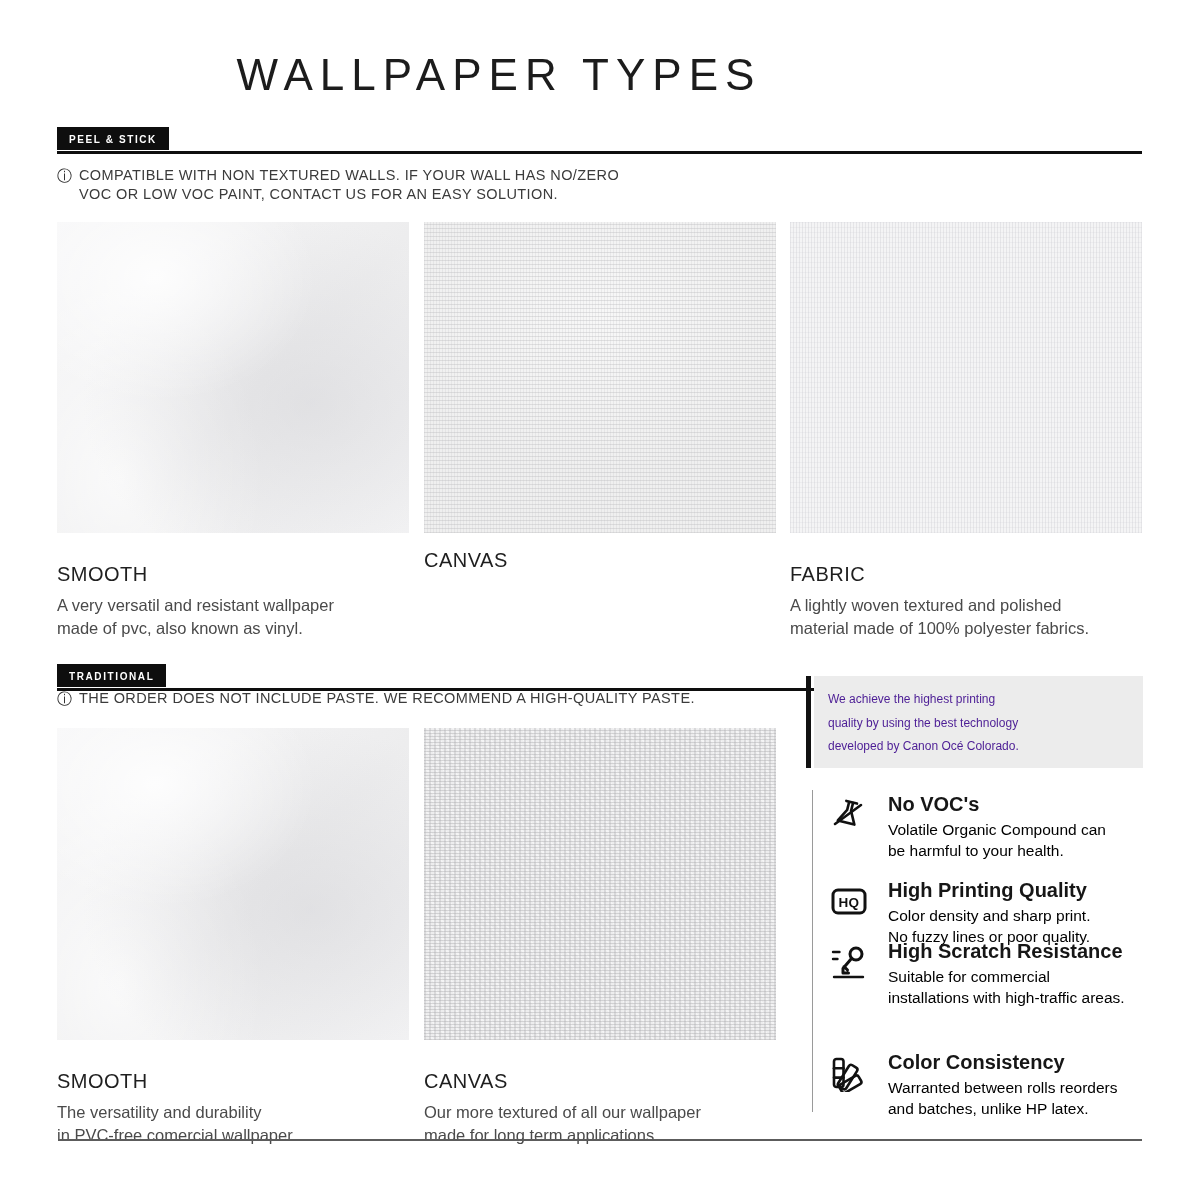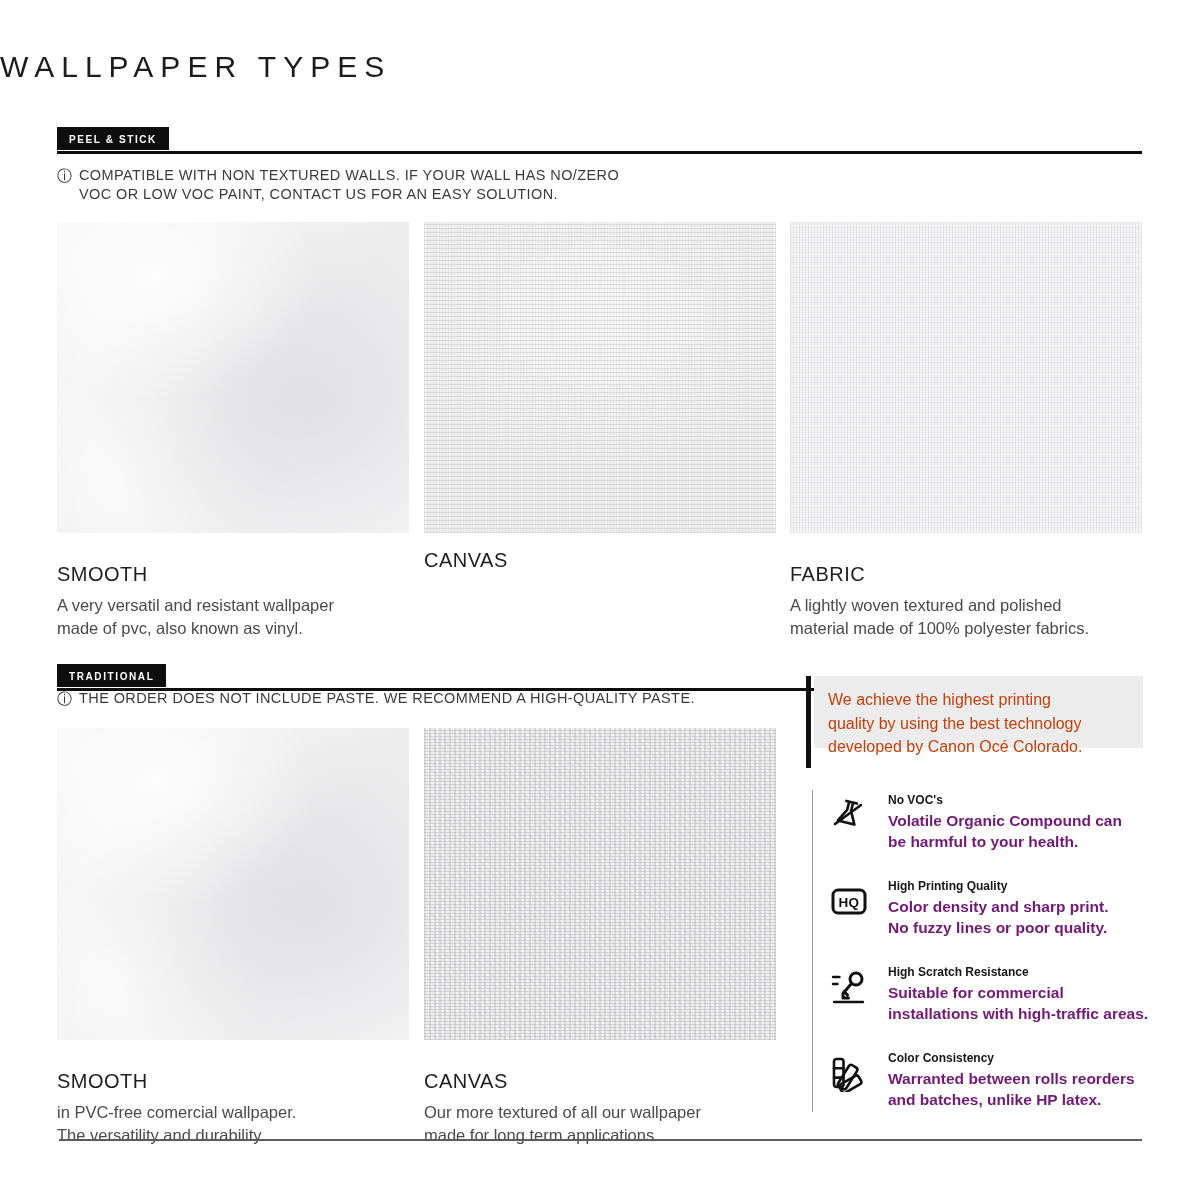--- a/index.html
+++ b/index.html
@@ -1,21 +1,21 @@
 <!DOCTYPE html>
 <html><head>
 <meta charset="utf-8">
 <style>
   html,body{margin:0;padding:0;background:#ffffff;}
   #page{position:relative;width:1200px;height:1200px;background:#ffffff;overflow:hidden;
         font-family:"Liberation Sans",sans-serif;color:#222;}
 
   
-  .page-title{position:absolute;left:0;top:50px;width:998px;
-    font-size:30px;letter-spacing:7px;color:#1c1c1c;font-weight:400;}
+  .page-title{position:absolute;left:0;top:50px;width:998px;text-align:center;
+    font-size:44px;letter-spacing:7px;color:#1c1c1c;font-weight:400;}
 
   
   .sec-header{position:absolute;left:57px;width:1085px;height:28px;}
   .sec-line{position:absolute;left:0;top:24px;width:100%;height:2.5px;background:#0e0e0e;}
   .sec-label{position:relative;z-index:2;display:inline-block;background:#0e0e0e;color:#ffffff;
     padding:7px 12px 5px 12px;font-size:10px;letter-spacing:1.6px;font-weight:700;}
 
   
   .note{position:absolute;left:57px;display:flex;align-items:flex-start;
     font-size:14.5px;letter-spacing:.4px;color:#3b3b3b;line-height:19px;}
@@ -40,31 +40,31 @@
     repeating-linear-gradient(0deg, rgba(208,208,214,.22) 0 1px, transparent 1px 5px);}
   .tex-canvas-rough{background-color:#ededee;background-image:
     repeating-linear-gradient(0deg, rgba(168,168,171,.4) 0 1px, transparent 1px 3px),
     repeating-linear-gradient(90deg, rgba(178,178,181,.35) 0 2px, transparent 2px 5px),
     repeating-linear-gradient(45deg, rgba(255,255,255,.4) 0 2px, transparent 2px 6px);}
   .card-title{margin-top:30px;font-size:20px;letter-spacing:.5px;color:#1f1f1f;font-weight:500;}
   .card-desc{margin-top:8px;font-size:16.5px;line-height:23px;color:#4a4a4a;}
 
   
   .quote-bar{position:absolute;left:806px;top:676px;width:5px;height:92px;background:#111;}
-  .quote-box{position:absolute;left:814px;top:676px;width:329px;height:72px;background:#ececec;
-    box-sizing:border-box;padding:12px 0 0 14px;font-size:16px;line-height:23.5px;color:#c2410c;}
+  .quote-box{position:absolute;left:814px;top:676px;width:329px;height:92px;background:#ececec;
+    box-sizing:border-box;padding:12px 0 0 14px;font-size:12px;line-height:23.5px;color:#4c1d95;}
 
   
   .feature-rail{position:absolute;left:812px;top:790px;width:1px;height:322px;background:#9a9a9a;}
   .feature{position:absolute;left:830px;width:320px;display:flex;align-items:flex-start;}
   .f-icon{flex:0 0 38px;margin-top:3px;}
   .f-icon svg{display:block;}
   .f-text{margin-left:20px;}
-  .f-title{font-size:12px;font-weight:700;color:#161616;margin-bottom:3px;}
-  .f-desc{font-size:15.5px;line-height:21px;color:#701a75;font-weight:bold;}
+  .f-title{font-size:20px;font-weight:700;color:#161616;margin-bottom:3px;}
+  .f-desc{font-size:15.5px;line-height:21px;color:#000000;}
 
   .bottom-rule{position:absolute;left:59px;top:1139px;width:1083px;height:2px;background:#5c5c5c;}
 </style>
 </head>
 <body>
 
 <div id="page">
 
   <div class="page-title">WALLPAPER TYPES</div>
 
@@ -113,22 +113,22 @@
     <span class="note-icon">ⓘ</span>
     <div>
       <div>THE ORDER DOES NOT INCLUDE PASTE. WE RECOMMEND A HIGH-QUALITY PASTE.</div>
     </div>
   </div>
 
   <div class="card" style="left:57px;top:728px;">
     <div class="swatch sw-tall2 tex-smooth"></div>
     <div class="card-title">SMOOTH</div>
     <div class="card-desc">
+      <div>The versatility and durability</div>
       <div>in PVC-free comercial wallpaper.</div>
-      <div>The versatility and durability</div>
     </div>
   </div>
 
   <div class="card" style="left:424px;top:728px;">
     <div class="swatch sw-tall2 tex-canvas-rough"></div>
     <div class="card-title">CANVAS</div>
     <div class="card-desc">
       <div>Our more textured of all our wallpaper</div>
       <div>made for long term applications.</div>
     </div>
@@ -167,21 +167,21 @@
         <text x="19" y="25" text-anchor="middle" font-family="Liberation Sans, sans-serif" font-size="13.5" font-weight="bold" fill="#111" letter-spacing="0.5">HQ</text>
       </svg>
     </div>
     <div class="f-text">
       <div class="f-title">High Printing Quality</div>
       <div class="f-desc">Color density and sharp print.</div>
       <div class="f-desc">No fuzzy lines or poor quality.</div>
     </div>
   </div>
 
-  <div class="feature" style="top:965px;">
+  <div class="feature" style="top:940px;">
     <div class="f-icon">
       <svg width="38" height="38" viewBox="0 0 38 38" fill="none" stroke="#111" stroke-linecap="round" stroke-linejoin="round">
         <circle cx="26" cy="11" r="6" stroke-width="3"></circle>
         <path d="M21.5 15.5 L13 25.5 v4.5 h5.5 M14 23.5 l3.5 3.5" stroke-width="3"></path>
         <line x1="3" y1="9" x2="9.5" y2="9" stroke-width="2.4"></line>
         <line x1="3" y1="16" x2="7.5" y2="16" stroke-width="2.4"></line>
         <line x1="4" y1="34" x2="33" y2="34" stroke-width="2.4"></line>
       </svg>
     </div>
     <div class="f-text">

